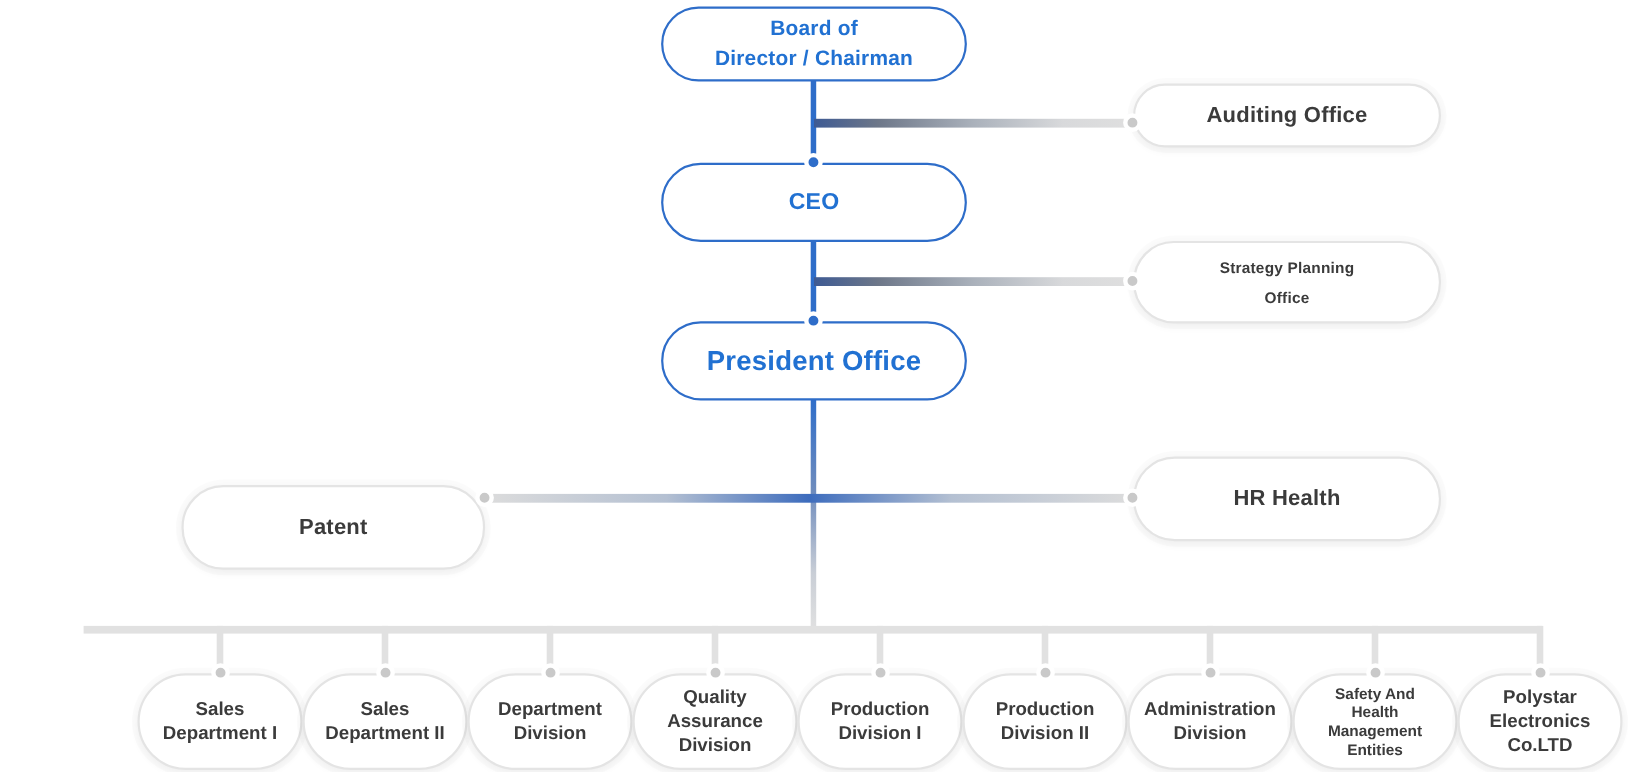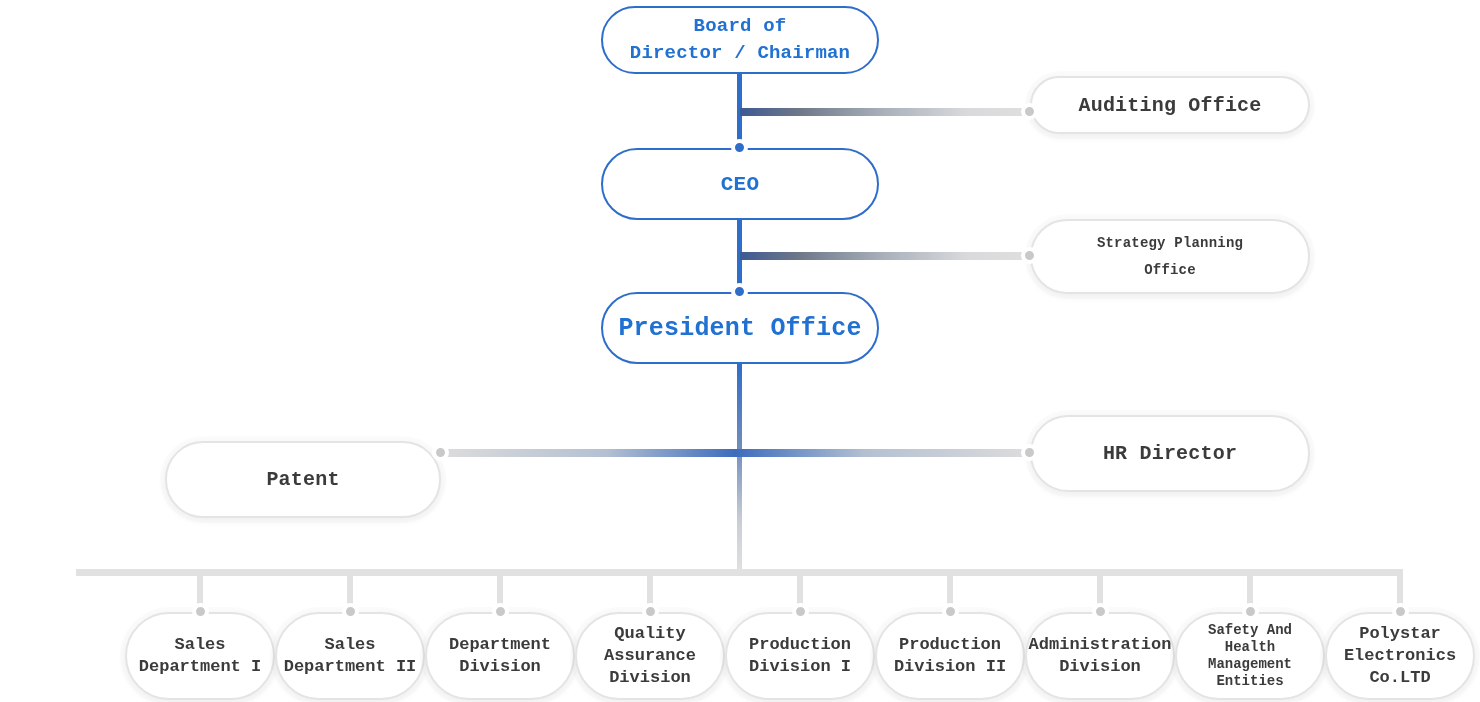--- a/index.html
+++ b/index.html
@@ -6,21 +6,21 @@
     --blue:#2e6dc9;
     --blueText:#2171d2;
     --grayText:#3b3b3b;
     --grayBorder:#e4e4e4;
     --lineGray:#e1e1e1;
     --dotGray:#c9c9c9;
   }
   html,body{margin:0;padding:0;background:#ffffff;}
   .canvas{
     position:relative;width:1480px;height:702px;background:#ffffff;
-    font-family:Liberation Mono, monospace;font-weight:bold;overflow:hidden;
+    font-family:Liberation Sans, sans-serif;font-weight:bold;overflow:hidden;
   }
   
   .node{
     position:absolute;box-sizing:border-box;background:#ffffff;
     display:flex;align-items:center;justify-content:center;
     text-align:center;white-space:pre-line;z-index:2;letter-spacing:.2px;
   }
   .node.primary{border:2.5px solid var(--blue);color:var(--blueText);}
   .node.secondary{
     border:2px solid var(--grayBorder);color:var(--grayText);
@@ -100,21 +100,21 @@
     <span>Auditing Office</span>
   </div>
   <div class="node secondary" id="node-strategy">
     <span>Strategy Planning
 Office</span>
   </div>
   <div class="node secondary" id="node-patent">
     <span>Patent</span>
   </div>
   <div class="node secondary" id="node-hr">
-    <span>HR Director</span>
+    <span>HR Health</span>
   </div>
 
   <span class="dot blue" id="dot-ceo"></span>
   <span class="dot blue" id="dot-president"></span>
   <span class="dot gray" id="dot-auditing"></span>
   <span class="dot gray" id="dot-strategy"></span>
   <span class="dot gray" id="dot-patent"></span>
   <span class="dot gray" id="dot-hr"></span>
 
   <div class="bottom-row">

